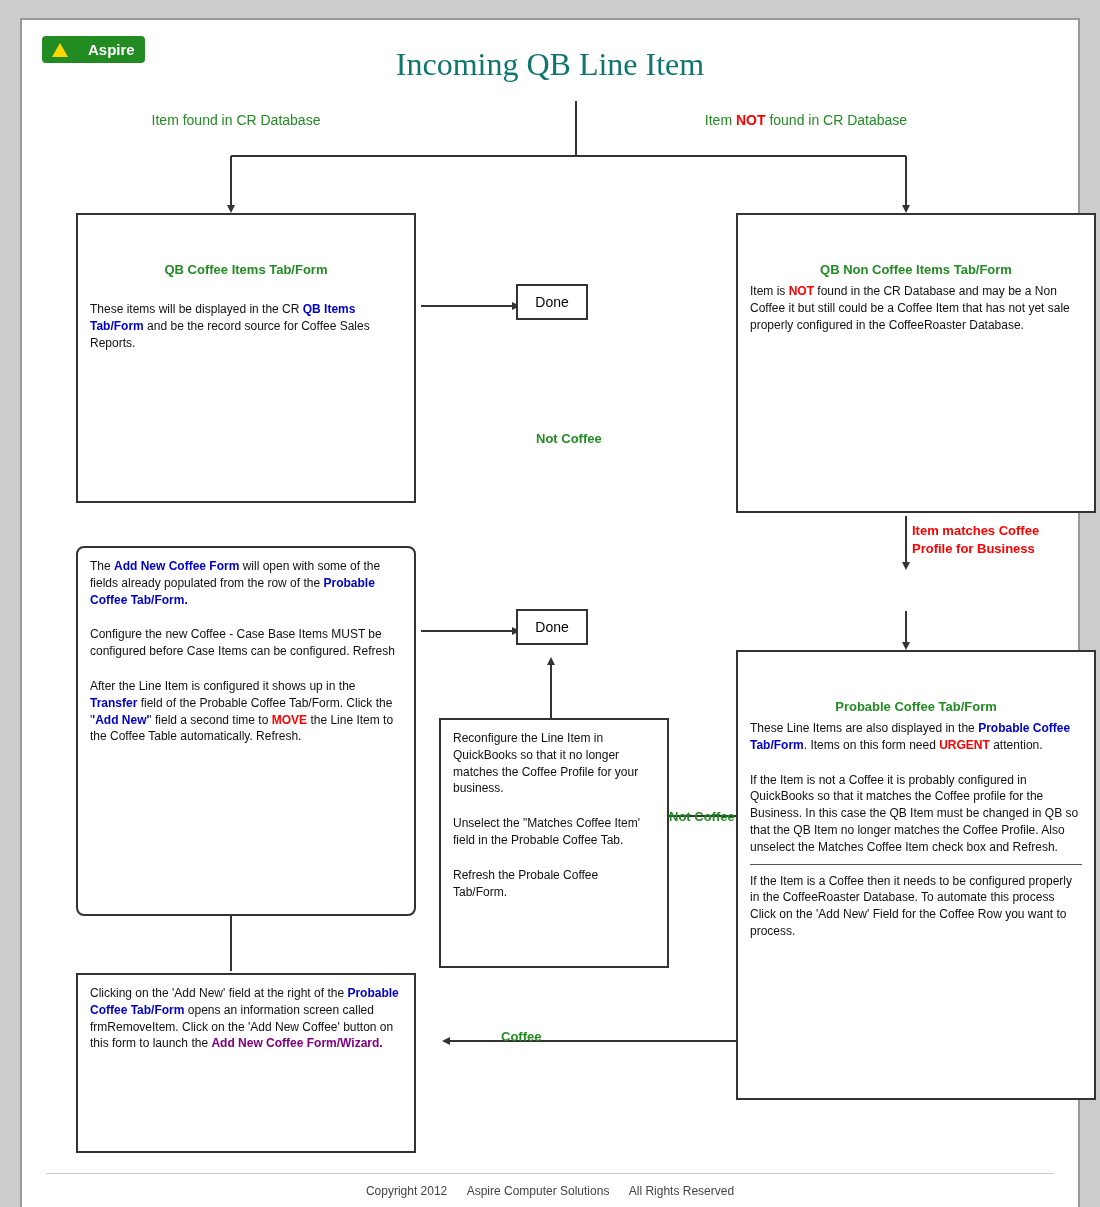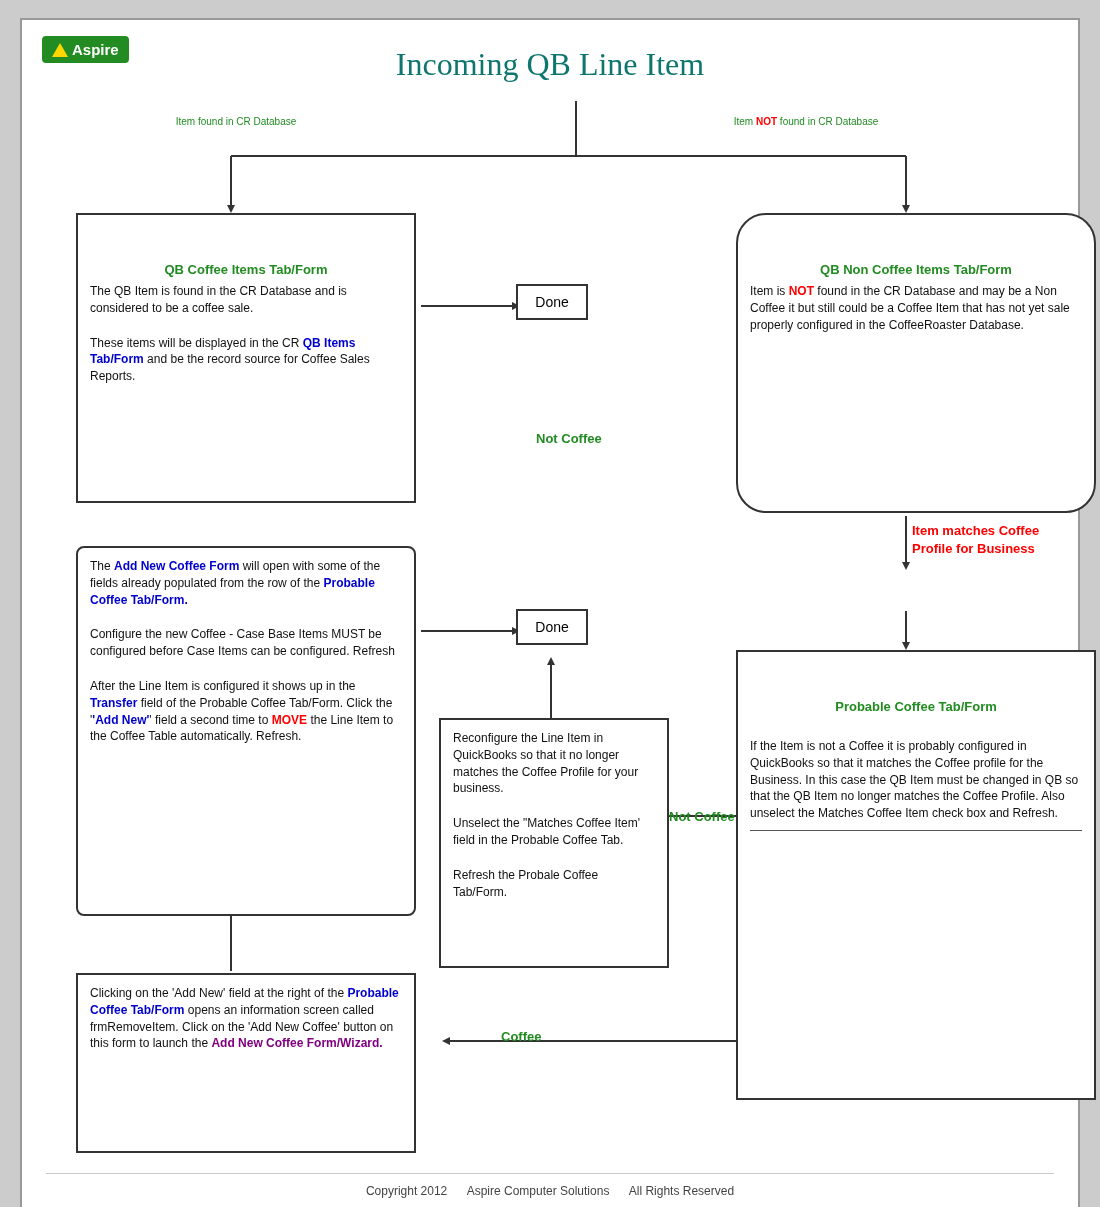--- a/index.html
+++ b/index.html
@@ -23,21 +23,21 @@
     .logo {
       position: absolute;
       top: 16px;
       left: 20px;
       background: #228B22;
       border: 2px solid #228B22;
       border-radius: 4px;
       padding: 3px 8px;
       display: flex;
       align-items: center;
-      gap: 4px;
+      gap: 20px;
     }
     .logo-triangle {
       width: 0;
       height: 0;
       border-left: 8px solid transparent;
       border-right: 8px solid transparent;
       border-bottom: 14px solid #FFD700;
       display: inline-block;
     }
     .logo-text {
@@ -48,21 +48,21 @@
     .main-title {
       text-align: center;
       font-size: 32px;
       font-weight: normal;
       color: #0f766e;
       margin-bottom: 18px;
       margin-top: 8px;
       font-family: 'Times New Roman', serif;
     }
     .branch-label {
-      font-size: 10px;
+      font-size: 14px;
       color: #228B22;
       text-align: right;
       margin-top: 36px;
     }
     .branch-label .not {
       color: red;
       font-weight: bold;
     }
 
     
@@ -205,32 +205,31 @@
       <span class="branch-label">Item found in CR Database</span>
     </div>
     <div style="position:absolute; top:10px; left:600px; width:320px; text-align:center;">
       <span class="branch-label">
         <span>Item </span><span class="not">NOT</span><span> found in CR Database</span>
       </span>
     </div>
 
     <div class="box" style="left:30px; top:112px; width:340px; min-height:290px;">
       <div class="box-title">QB Coffee Items Tab/Form</div>
-      <p class="box-text">The QB Item is found in the CR Database and is considered to be a coffee sale.</p>
       <br>
       <p class="box-text">
         <span>These items will be displayed in the CR </span><span class="highlight-blue">QB Items Tab/Form</span><span> and be the record source for Coffee Sales Reports.</span>
       </p>
     </div>
 
     <div class="done-box" style="left:470px; top:183px; width:72px;">
       <span>Done</span>
     </div>
 
-    <div class="box" style="left:690px; top:112px; width:360px; min-height:300px;border-radius:30px;">
+    <div class="box" style="left:690px; top:112px; width:360px; min-height:300px;">
       <div class="box-title">QB Non Coffee Items Tab/Form</div>
       <p class="box-text">
         <span>Item is </span><span class="highlight-red">NOT</span><span> found in the CR Database and may be a Non Coffee it but still could be a Coffee Item that has not yet sale properly configured in the CoffeeRoaster Database.</span>
       </p>
       <br>
     </div>
 
     <div class="arrow-label" style="left:490px; top:330px;">Not Coffee</div>
 
     <div style="position:absolute; left:866px; top:420px; width:160px; ">
@@ -258,23 +257,27 @@
       <br>
       <p class="box-text">Unselect the "Matches Coffee Item' field in the Probable Coffee Tab.</p>
       <br>
       <p class="box-text">Refresh the Probale Coffee Tab/Form.</p>
     </div>
 
     <div class="arrow-label" style="left:623px; top:708px;">Not Coffee</div>
 
     <div class="box" style="left:690px; top:549px; width:360px; min-height:450px;">
       <div class="box-title">Probable Coffee Tab/Form</div>
+      <p class="box-text">
+        <span>These Line Items are also displayed in the </span><span class="highlight-blue">Probable Coffee Tab/Form</span><span>.  Items on this form need </span><span class="highlight-red">URGENT</span><span> attention.</span>
+      </p>
       <br>
       <p class="box-text">If the Item is not a Coffee it is probably configured in QuickBooks so that it matches the Coffee profile for the Business.  In this case the QB Item must be changed in QB so that the QB Item no longer matches the Coffee Profile.  Also unselect the Matches Coffee Item check box and Refresh.</p>
       <hr class="divider">
+      <p class="box-text">If the Item is a Coffee then it needs to be configured properly in the CoffeeRoaster Database.  To automate this process Click on the 'Add New' Field for the Coffee Row you want to process.</p>
     </div>
 
     <div class="arrow-label" style="left:455px; top:928px;">Coffee</div>
 
     <div class="box" style="left:30px; top:872px; width:340px; min-height:180px;">
       <p class="box-text">
         <span>Clicking on the 'Add New' field at the right of the </span><span class="highlight-blue">Probable Coffee Tab/Form</span><span> opens an information screen called frmRemoveItem.  Click on the 'Add New Coffee' button on this form to launch the </span><span class="highlight-purple">Add New Coffee Form/Wizard.</span>
       </p>
     </div>
 

